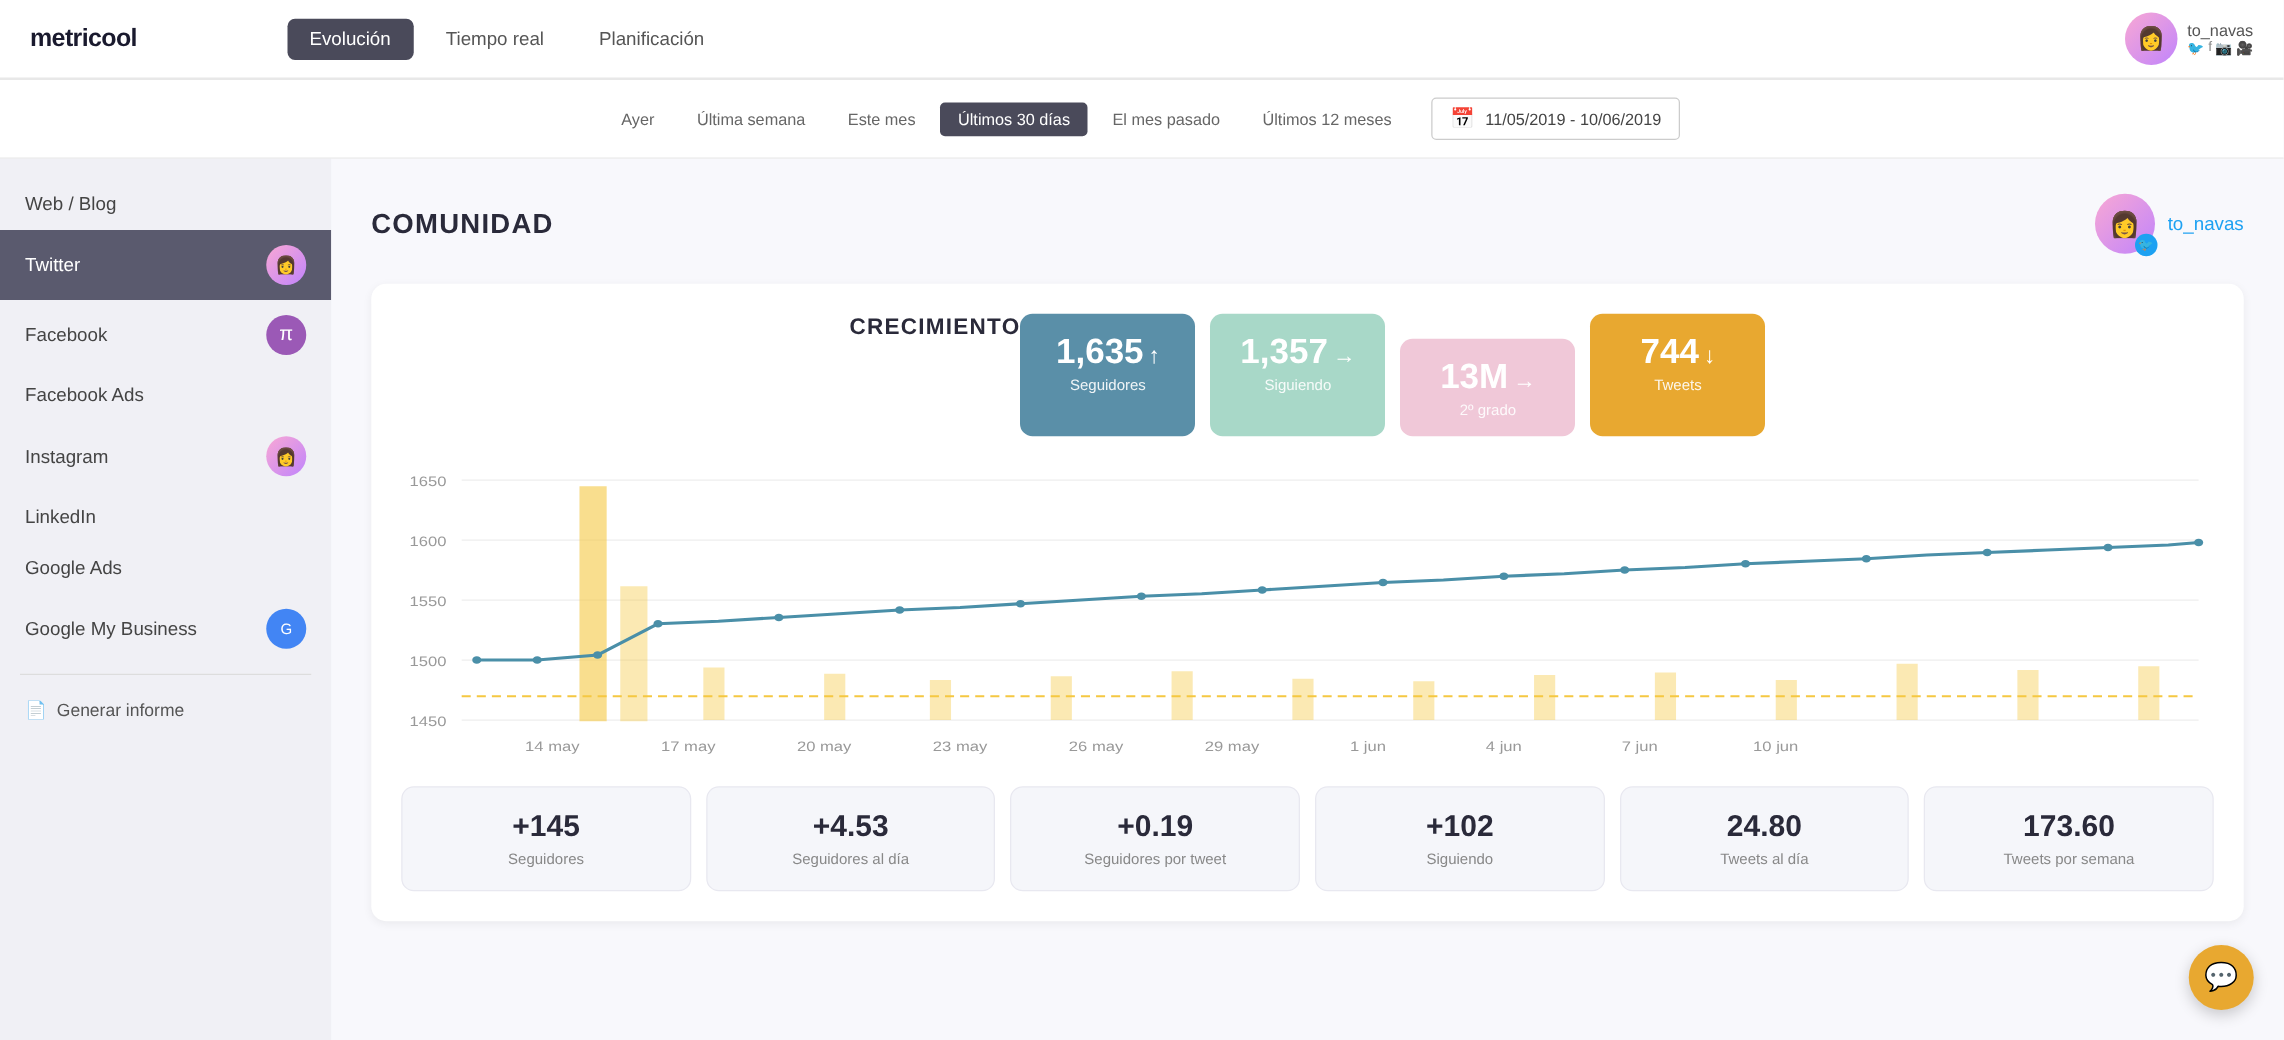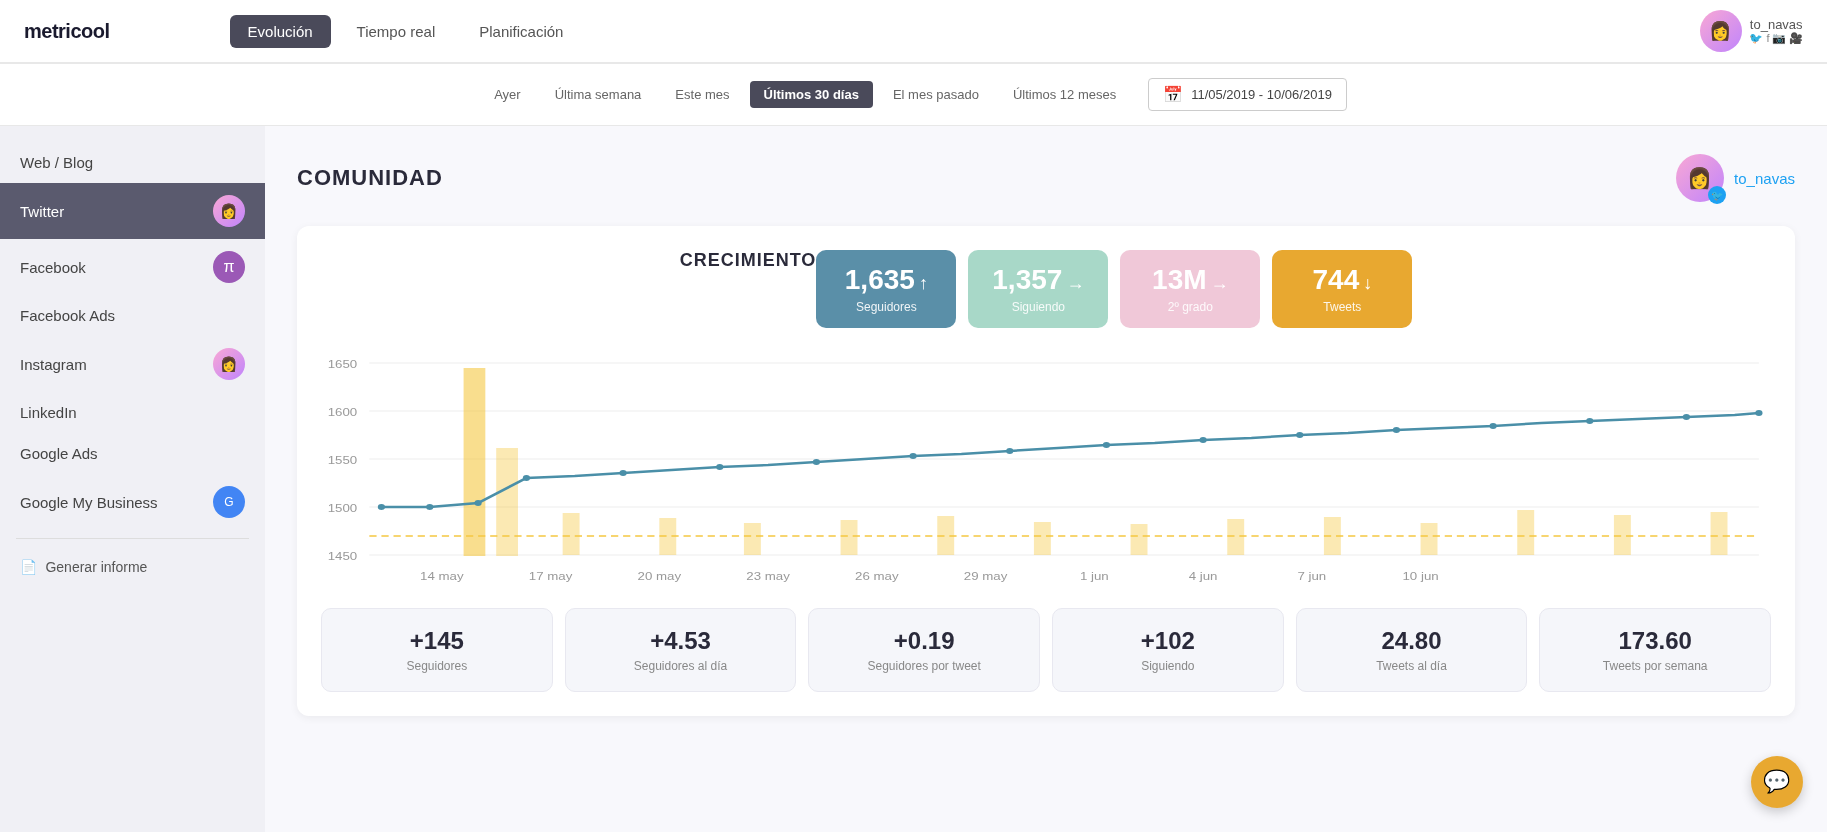--- a/index.html
+++ b/index.html
@@ -81,21 +81,20 @@
       border: none;
       background: none;
       color: #666;
       font-size: 13px;
       cursor: pointer;
       border-radius: 4px;
     }
     .filter-btn.active {
       background: #4a4a5a;
       color: #fff;
-      font-weight: bold;
     }
     .date-range {
       display: flex;
       align-items: center;
       gap: 8px;
       margin-left: 12px;
       padding: 6px 14px;
       border: 1px solid #ccc;
       border-radius: 4px;
       font-size: 13px;
@@ -241,21 +240,21 @@
     }
     .stat-card {
       border-radius: 10px;
       padding: 14px 8px;
       min-width: 140px;
       text-align: center;
       color: #fff;
     }
     .stat-card.blue { background: #5a8fa8; }
     .stat-card.mint { background: #a8d8c8; }
-    .stat-card.pink { background: #f0c8d8; }
+    .stat-card.pink { background: #f0c8d8; margin-top: 20px; }
     .stat-card.orange { background: #e8a830; }
     .stat-value {
       font-size: 28px;
       font-weight: 700;
       display: flex;
       align-items: center;
       justify-content: center;
       gap: 4px;
     }
     .stat-label {

